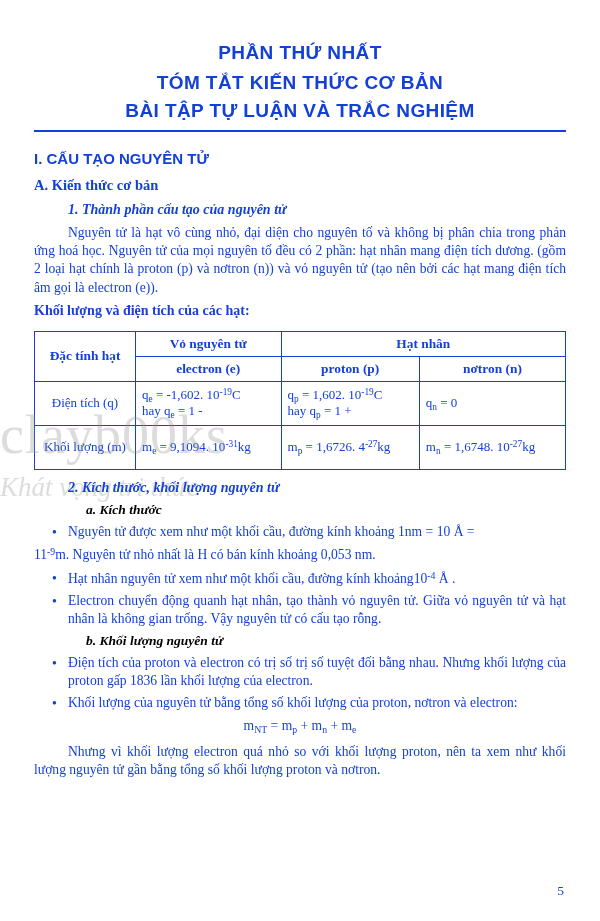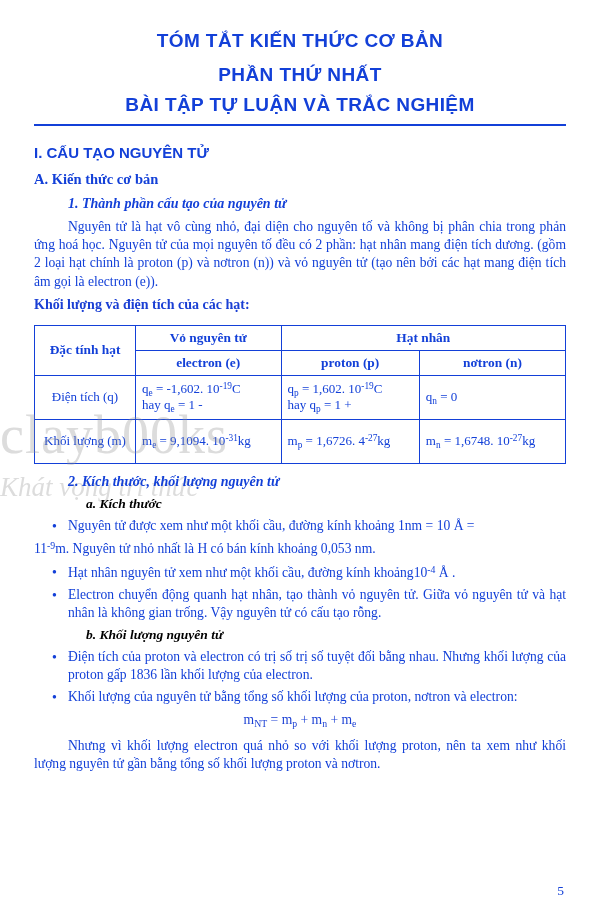--- a/index.html
+++ b/index.html
@@ -181,22 +181,22 @@
 <body>
 
 <div class="page">
 
   <div class="watermark">
     <div class="wm-main">clayb00ks</div>
     <div class="wm-sub">Khát vọng tri thức</div>
   </div>
 
   <div class="title-block above">
+    <div class="title-line title-1">PHẦN THỨ NHẤT</div>
     <div class="title-line title-2">TÓM TẮT KIẾN THỨC CƠ BẢN</div>
-    <div class="title-line title-1">PHẦN THỨ NHẤT</div>
     <div class="title-line title-3">BÀI TẬP TỰ LUẬN VÀ TRẮC NGHIỆM</div>
   </div>
   <hr class="rule above">
 
   <div class="h-section above">I. CẤU TẠO NGUYÊN TỬ</div>
   <div class="h-sub above">A. Kiến thức cơ bản</div>
   <div class="h-sub-i above">1. Thành phần cấu tạo của nguyên tử</div>
 
   <p class="body indent above">Nguyên tử là hạt vô cùng nhỏ, đại diện cho nguyên tố và không bị phân chia trong phản ứng hoá học. Nguyên tử của mọi nguyên tố đều có 2 phần: hạt nhân mang điện tích dương. (gồm 2 loại hạt chính là proton (p) và nơtron (n)) và vỏ nguyên tử (tạo nên bởi các hạt mang điện tích âm gọi là electron (e)).</p>
 

